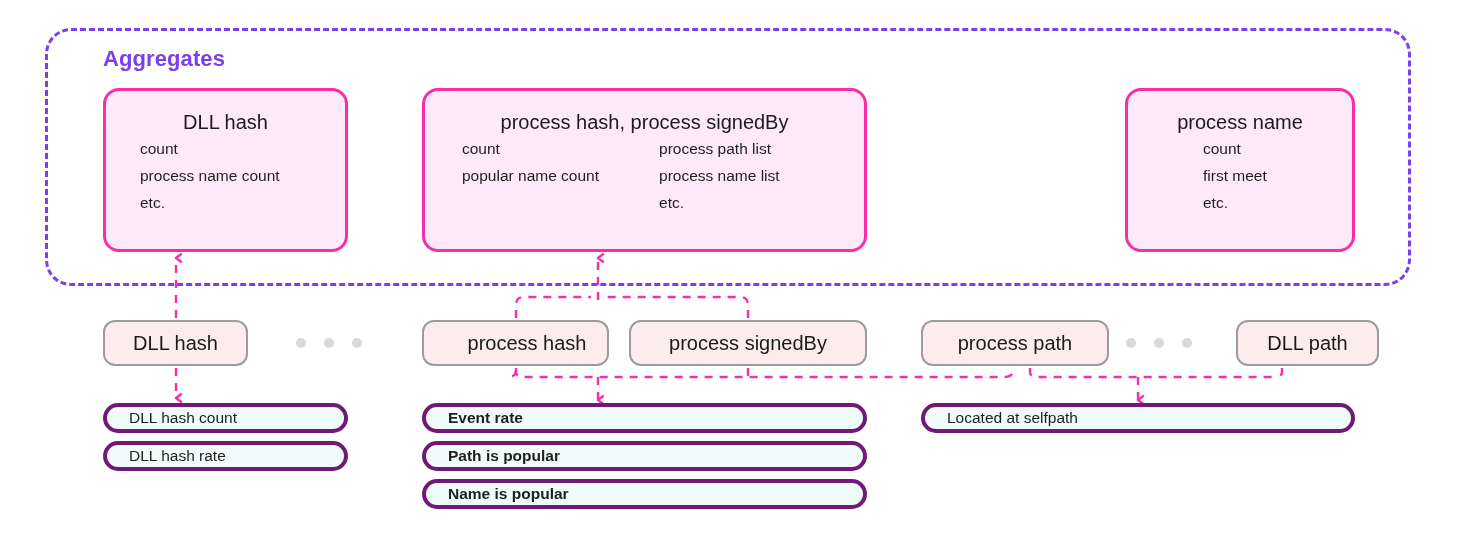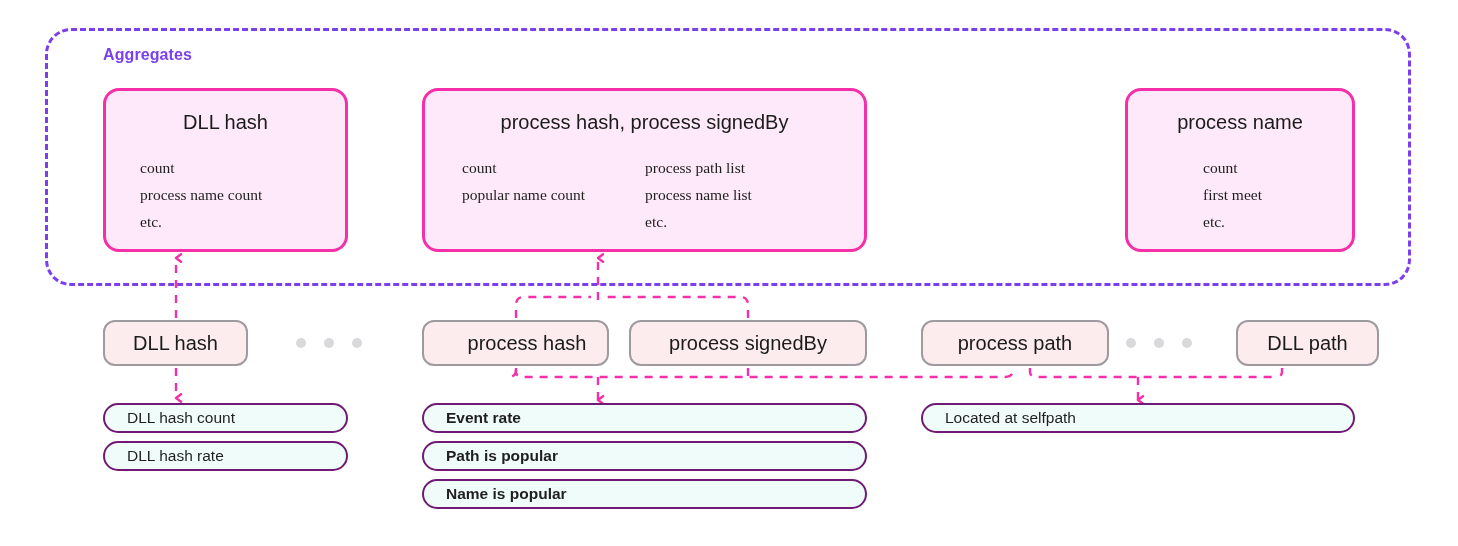--- a/index.html
+++ b/index.html
@@ -39,21 +39,21 @@
     height: 258px;
     border: 3px dashed #7b3fec;
     border-radius: 26px;
     box-sizing: border-box;
     z-index: 2;
   }
   .agg-title {
     position: absolute;
     left: 103px;
     top: 46px;
-    font-size: 16px;
+    font-size: 22px;
     font-weight: bold;
     color: #7b3fec;
     letter-spacing: 0.1px;
     z-index: 3;
     white-space: nowrap;
   }
   
   .agg-card {
     position: absolute;
     background: #fde9f9;
@@ -65,22 +65,21 @@
   .agg-card .agg-card-title {
     text-align: center;
     font-size: 20px;
     font-weight: 500;
     color: #1b1b1b;
     margin-top: 20px;
     white-space: nowrap;
   }
   .agg-cols {
     display: flex;
-    margin-top: 20px;
-    font-family: Liberation Serif, serif;
+    margin-top: 1px;
   }
   .agg-col {
     display: flex;
     flex-direction: column;
   }
   .agg-item {
     font-size: 15.5px;
     line-height: 27px;
     color: #1f1f1f;
     white-space: nowrap;
@@ -133,21 +132,21 @@
     background: #d9d9db;
   }
   #dots-left  { left: 296px; }
   #dots-right { left: 1126px; }
 
   
   .feature-box {
     position: absolute;
     height: 30px;
     background: #f0fcfa;
-    border: 2px solid #701a75;
+    border: 4px solid #701a75;
     border-radius: 15px;
     box-sizing: border-box;
     display: flex;
     align-items: center;
     padding-left: 22px;
     font-size: 15.5px;
     color: #1f1f1f;
     z-index: 3;
     white-space: nowrap;
   }

